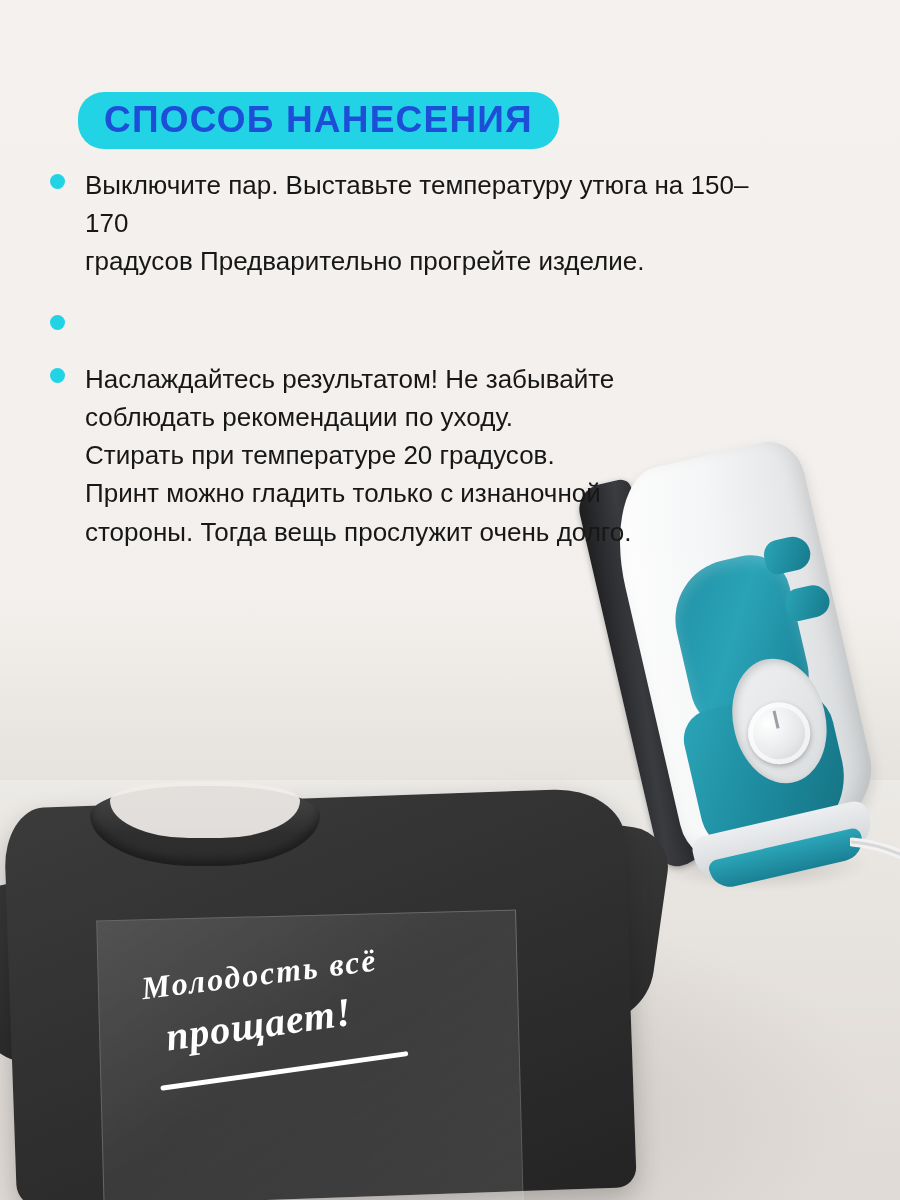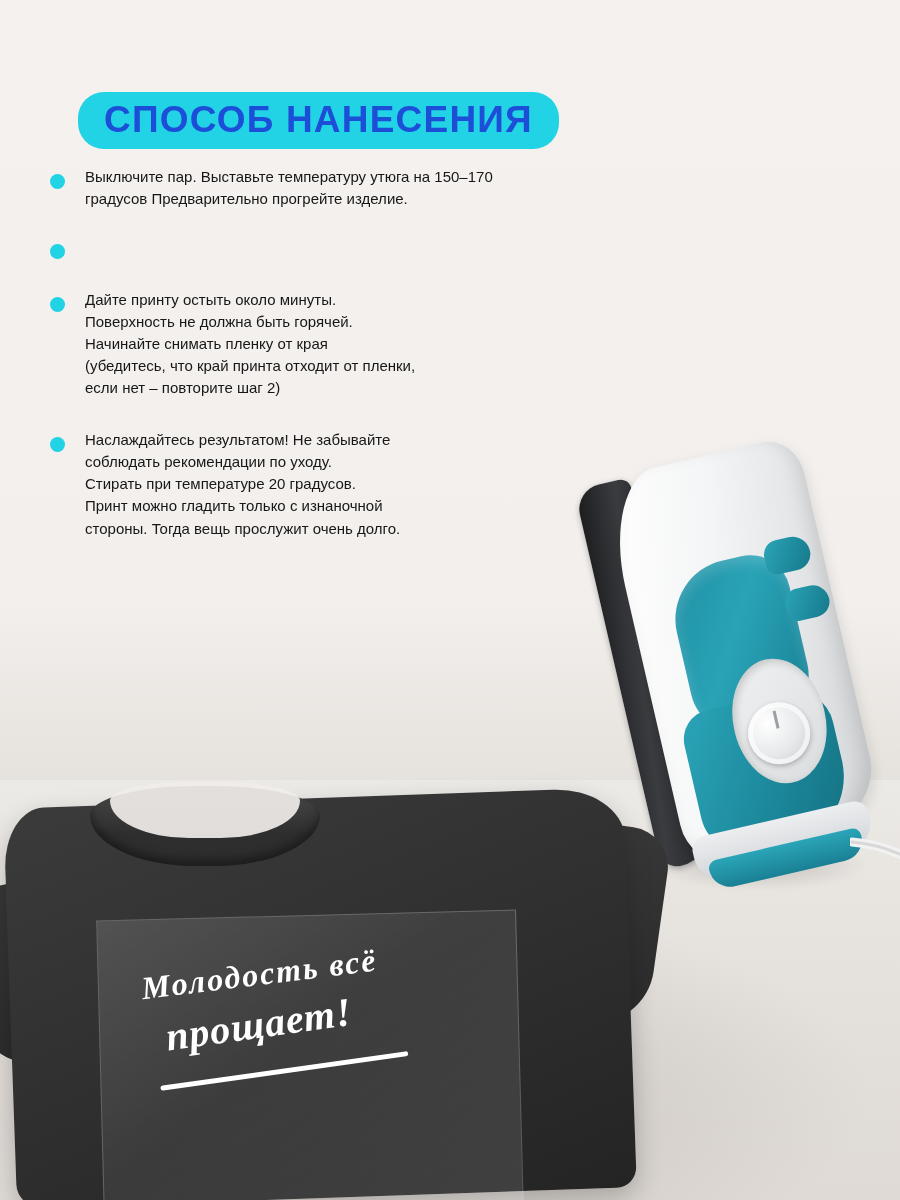--- a/index.html
+++ b/index.html
@@ -75,21 +75,21 @@
   .bullet {
     width: 15px;
     height: 15px;
     border-radius: 50%;
     background: #22d3e5;
     flex: 0 0 auto;
     margin-top: 8px;
     margin-right: 20px;
   }
   .step-text {
-    font-size: 15px;
+    font-size: 26px;
     line-height: 1.47;
     color: #171717;
     font-weight: 400;
     white-space: pre-line;
   }
   .step-2 { margin-bottom: 30px; }
   .step-3 { margin-bottom: 30px; }
 
   
   .iron {
@@ -391,28 +391,20 @@
 
 <div class="steps">
   <div class="step step-1">
     <span class="bullet"></span>
     <div class="step-text">Выключите пар. Выставьте температуру утюга на 150–170
 градусов Предварительно прогрейте изделие.</div>
   </div>
   <div class="step step-2">
     <span class="bullet"></span>
   </div>
-  <div class="step step-3">
-    <span class="bullet"></span>
-    <div class="step-text">Дайте принту остыть около минуты.
-Поверхность не должна быть горячей.
-Начинайте снимать пленку от края
-(убедитесь, что край принта отходит от пленки,
-если нет – повторите шаг 2)</div>
-  </div>
   <div class="step step-4">
     <span class="bullet"></span>
     <div class="step-text">Наслаждайтесь результатом! Не забывайте
 соблюдать рекомендации по уходу.
 Стирать при температуре 20 градусов.
 Принт можно гладить только с изнаночной
 стороны. Тогда вещь прослужит очень долго.</div>
   </div>
 </div>
 

